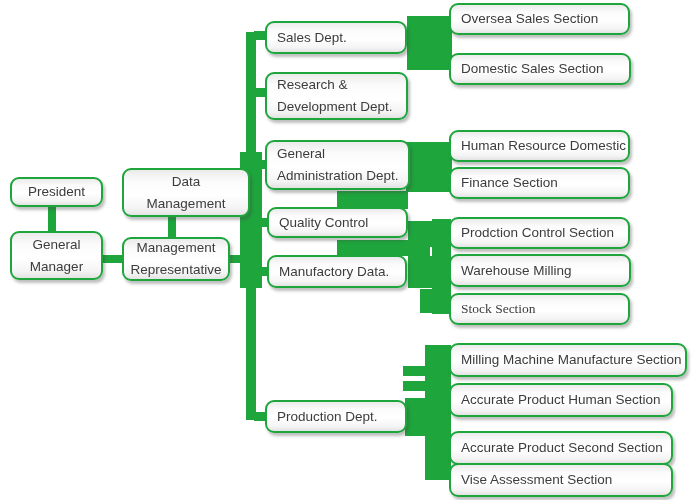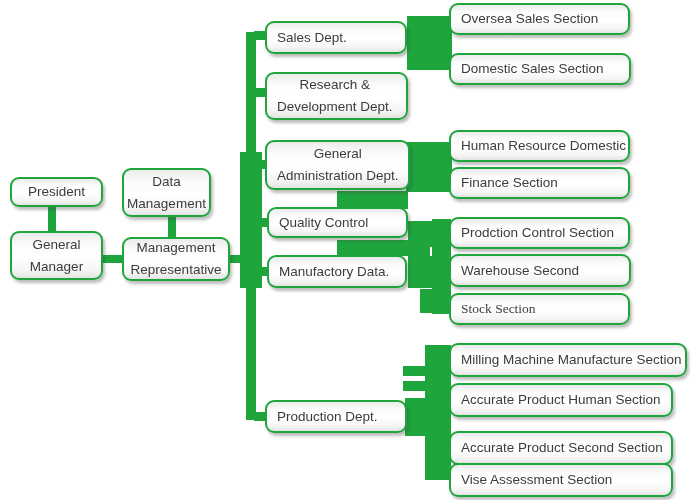--- a/index.html
+++ b/index.html
@@ -12,21 +12,21 @@
     border-radius:9px;
     box-shadow:2px 3px 3px rgba(70,70,70,0.35);
     display:flex;
     align-items:center;
     font-size:13.5px;
     line-height:1.6;
     color:#3c3c3c;
     white-space:pre-line;
   }
   .c{justify-content:center;text-align:center;}
-  .l{padding-left:10px;white-space:pre-line;text-align:center;}
+  .l{padding-left:10px;white-space:pre-line;}
   .nw{white-space:nowrap;}
   .conn{position:absolute;background:#1ea53c;}
 </style>
 </head>
 <body>
 
 <div id="canvas">
 
   <div class="conn" style="left:48px;top:205px;width:8px;height:27px;"></div>
   <div class="conn" style="left:168px;top:215px;width:8px;height:23px;"></div>
@@ -49,39 +49,39 @@
   <div class="conn" style="left:432px;top:219px;width:19px;height:95px;"></div>
   <div class="conn" style="left:420px;top:289px;width:31px;height:24px;"></div>
   <div class="conn" style="left:425px;top:345px;width:26px;height:135px;"></div>
   <div class="conn" style="left:405px;top:398px;width:33px;height:38px;"></div>
   <div class="conn" style="left:403px;top:366px;width:24px;height:10px;"></div>
   <div class="conn" style="left:403px;top:381px;width:24px;height:10px;"></div>
 
   <div class="box c" style="left:10px;top:177px;width:93px;height:30px;">President</div>
   <div class="box c" style="left:10px;top:231px;width:93px;height:49px;">General
 Manager</div>
-  <div class="box c" style="left:122px;top:168px;width:89px;height:49px;">Data
+  <div class="box c" style="left:122px;top:168px;width:128px;height:49px;">Data
 Management</div>
   <div class="box c" style="left:122px;top:237px;width:108px;height:44px;">Management
 Representative</div>
 
   <div class="box l nw" style="left:265px;top:21px;width:142px;height:33px;">Sales Dept.</div>
   <div class="box l" style="left:265px;top:72px;width:143px;height:48px;">Research &amp;
 Development Dept.</div>
   <div class="box l" style="left:265px;top:140px;width:145px;height:50px;">General
 Administration Dept.</div>
   <div class="box l nw" style="left:267px;top:207px;width:141px;height:31px;">Quality Control</div>
   <div class="box l nw" style="left:267px;top:255px;width:140px;height:33px;">Manufactory Data.</div>
   <div class="box l nw" style="left:265px;top:400px;width:142px;height:33px;">Production Dept.</div>
 
   <div class="box l nw" style="left:449px;top:3px;width:181px;height:32px;">Oversea Sales Section</div>
   <div class="box l nw" style="left:449px;top:41px;width:182px;height:32px;margin-top:12px;">Domestic Sales Section</div>
   <div class="box l nw" style="left:449px;top:130px;width:181px;height:32px;">Human Resource Domestic</div>
   <div class="box l nw" style="left:449px;top:167px;width:181px;height:32px;">Finance Section</div>
   <div class="box l nw" style="left:449px;top:217px;width:181px;height:32px;">Prodction Control Section</div>
-  <div class="box l nw" style="left:449px;top:254px;width:182px;height:33px;">Warehouse Second</div>
+  <div class="box l nw" style="left:449px;top:254px;width:182px;height:33px;">Warehouse Milling</div>
   <div class="box l nw" style="left:449px;top:293px;width:181px;height:32px;font-family:Liberation Serif, serif;">Stock Section</div>
   <div class="box l nw" style="left:449px;top:343px;width:238px;height:34px;">Milling Machine Manufacture Section</div>
   <div class="box l nw" style="left:449px;top:383px;width:224px;height:34px;">Accurate Product Human Section</div>
   <div class="box l nw" style="left:449px;top:431px;width:224px;height:34px;">Accurate Product Second Section</div>
   <div class="box l nw" style="left:449px;top:463px;width:224px;height:34px;">Vise Assessment Section</div>
 
 </div>
 
 </body></html>

